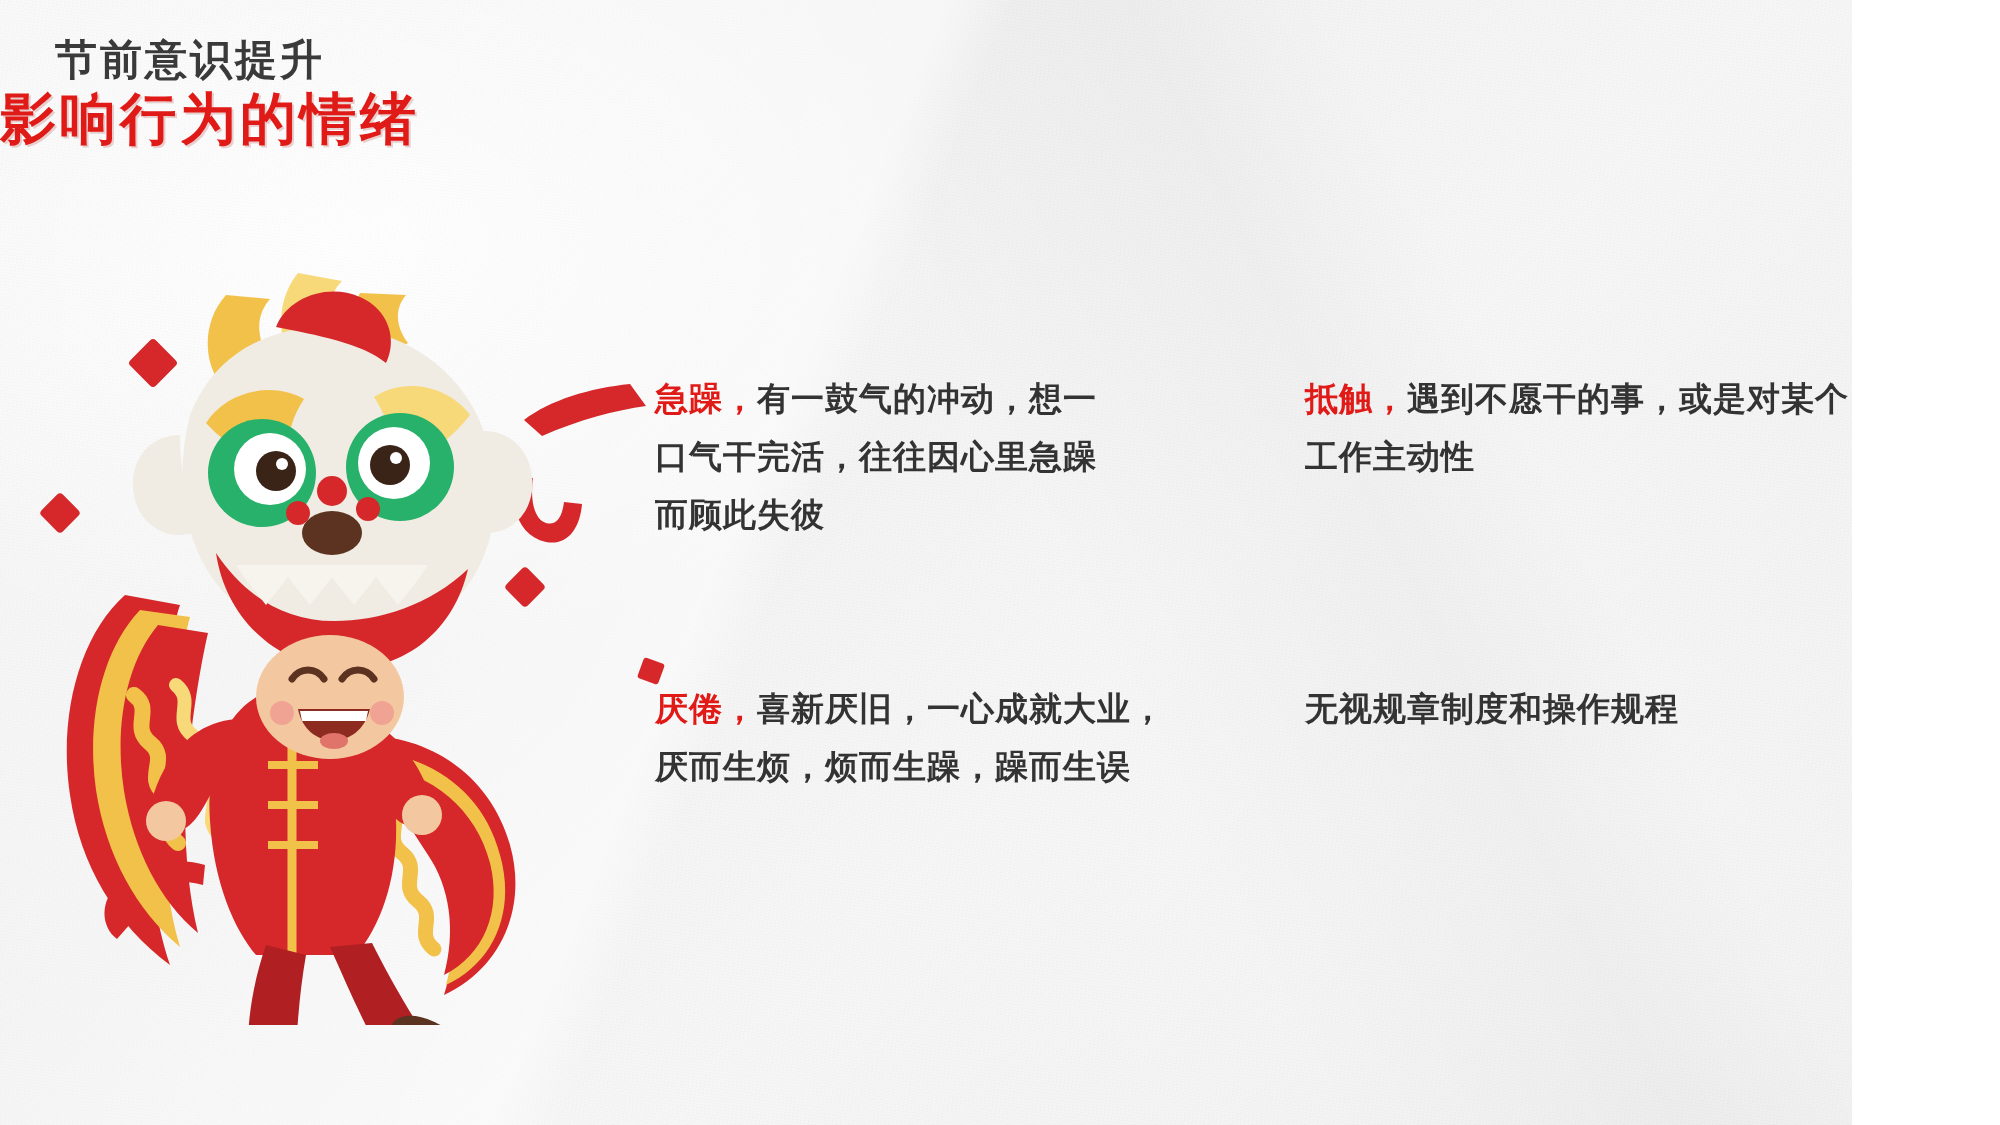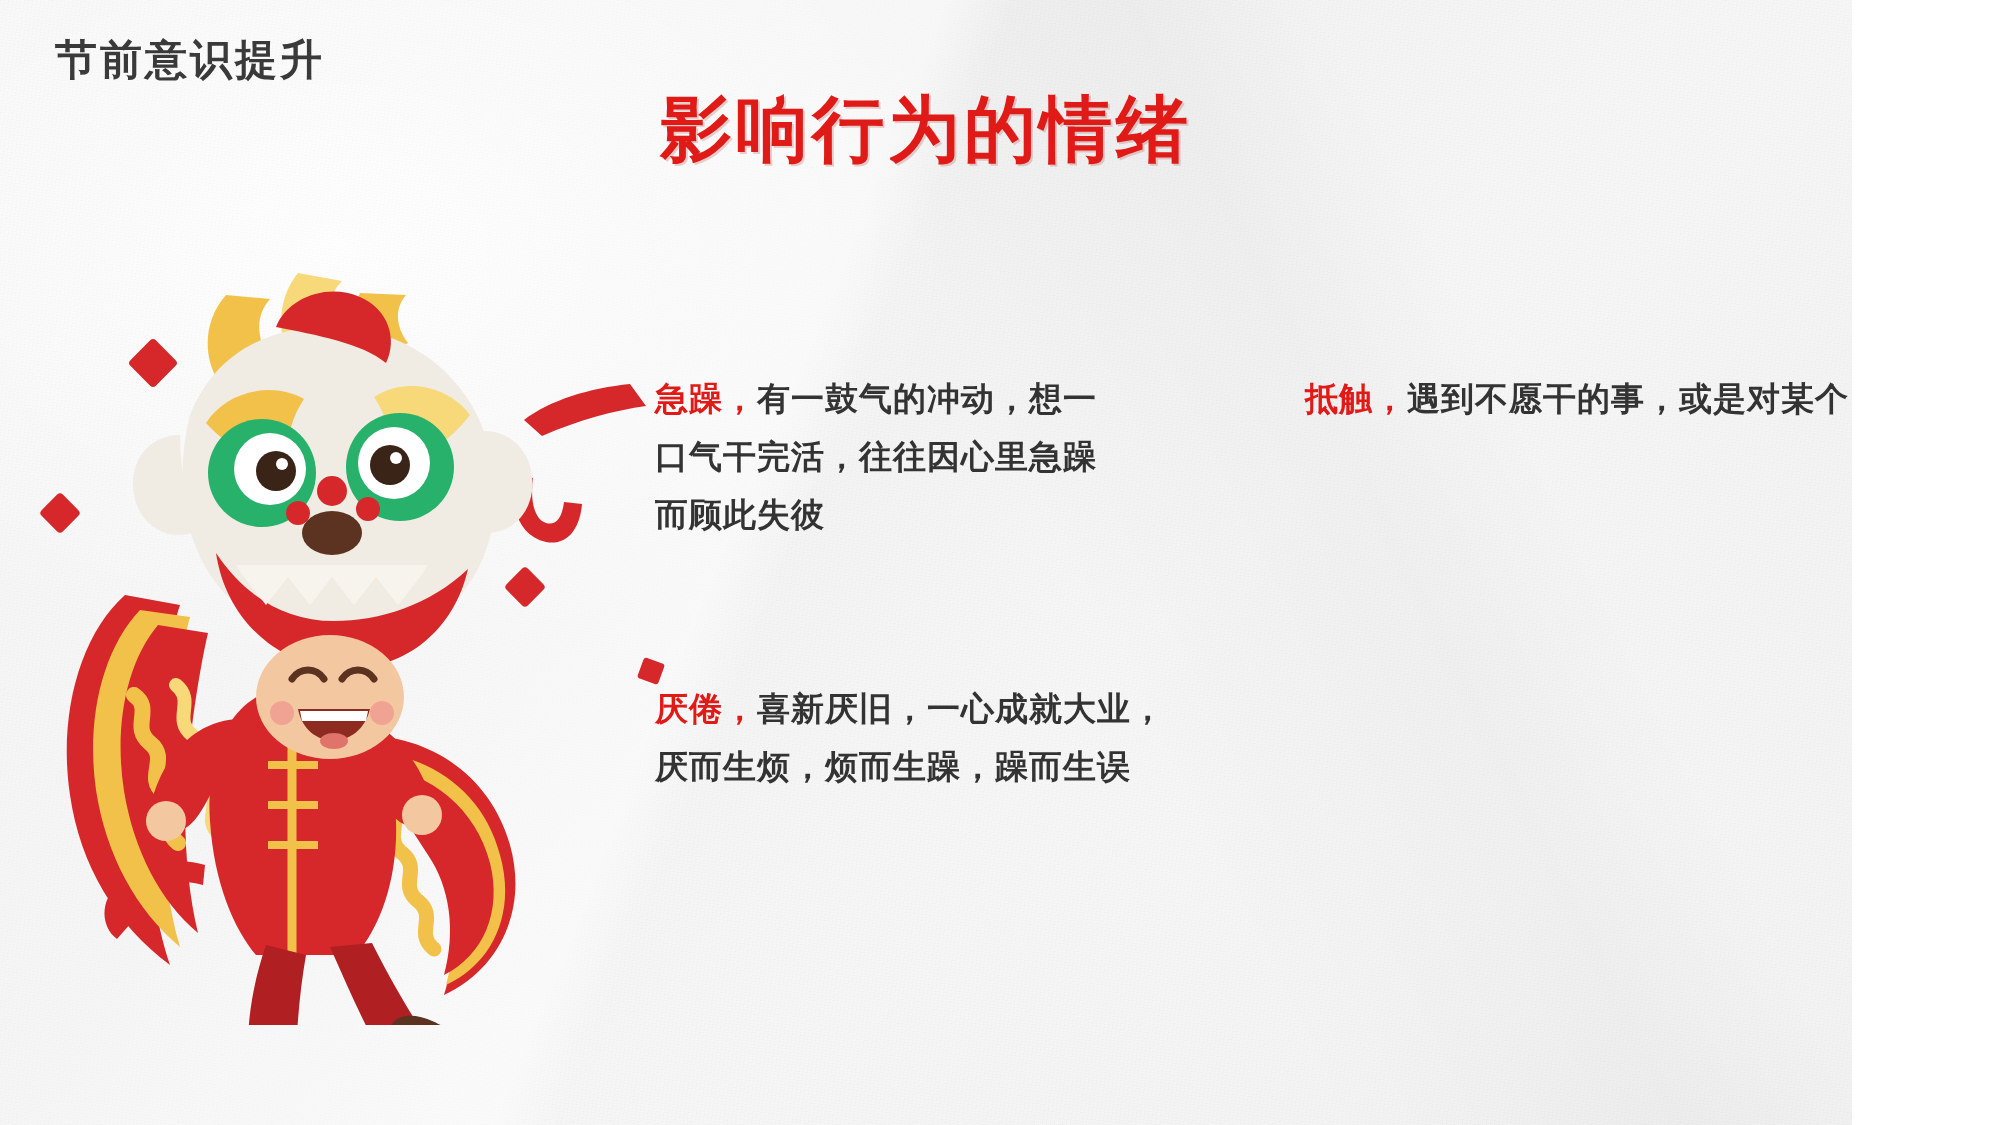--- a/index.html
+++ b/index.html
@@ -52,22 +52,21 @@
     color: #3a3a3a;
     letter-spacing: 3px;
     z-index: 20;
   }
 
   
   #main-title {
     left: 0;
     right: 0;
     top: 82px;
-    text-align: center;
-    font-size: 72px;
+    font-size: 56px;
     font-weight: bold;
     color: #e01a17;
     letter-spacing: 4px;
     z-index: 20;
     text-shadow: 2px 2px 0 rgba(150,10,8,0.18);
   }
 
   
   #blocks {
     position: absolute;
@@ -243,27 +242,29 @@
         <span class="kw">急躁</span><span class="kw">，</span><span>有一鼓气的冲动，想一</span>
       </div>
       <div class="line">口气干完活，往往因心里急躁</div>
       <div class="line">而顾此失彼</div>
     </div>
 
     <div class="block blk-tr">
       <div class="line">
         <span class="kw">抵触</span><span class="kw">，</span><span>遇到不愿干的事，或是对某个</span>
       </div>
+      <div class="line">工作主动性</div>
     </div>
 
     <div class="block blk-bl">
       <div class="line">
         <span class="kw">厌倦</span><span class="kw">，</span><span>喜新厌旧，一心成就大业，</span>
       </div>
       <div class="line">厌而生烦，烦而生躁，躁而生误</div>
     </div>
 
     <div class="block blk-br">
+      <div class="line">无视规章制度和操作规程</div>
     </div>
 
   </div>
 
 </div>
 
 </body></html>

